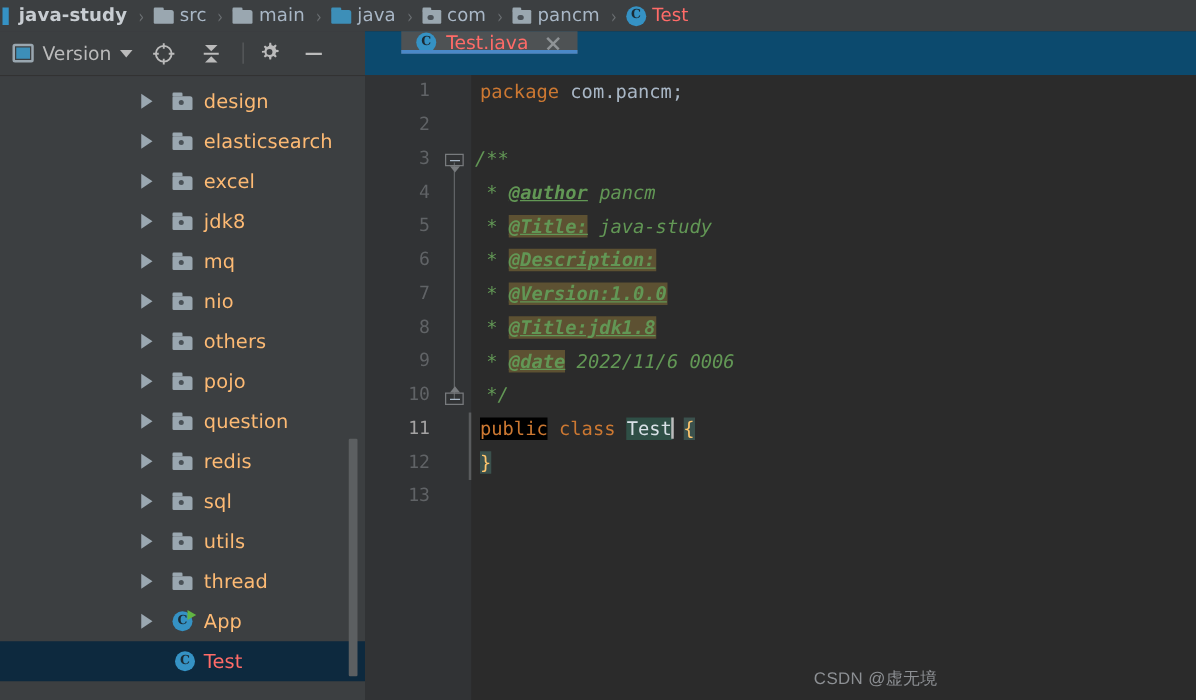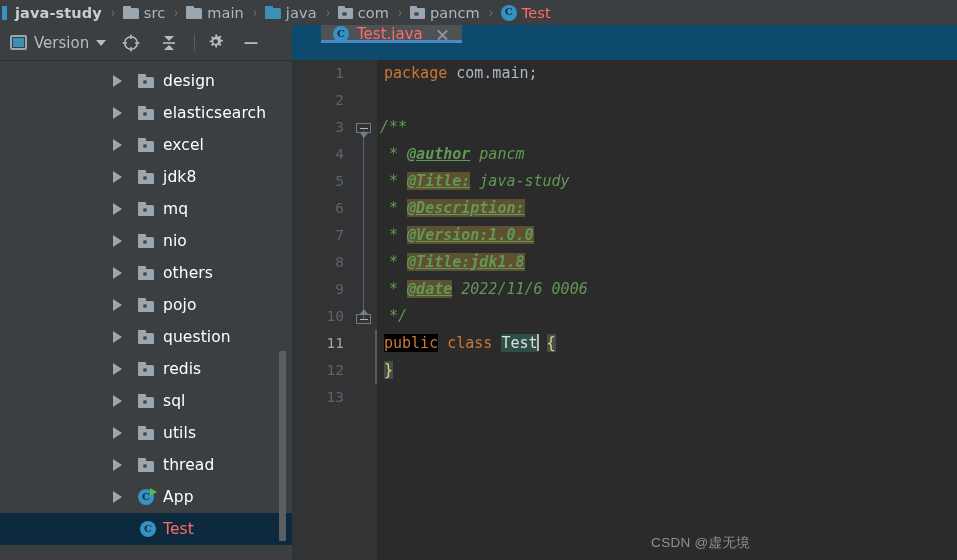--- a/index.html
+++ b/index.html
@@ -121,21 +121,21 @@
   .row {
     position: relative; height: 32px; display: flex; align-items: center;
     padding-left: 110px; white-space: nowrap;
   }
   .row .arrow {
     position: absolute; left: 113px; width: 0; height: 0;
     border-top: 6px solid transparent; border-bottom: 6px solid transparent;
     border-left: 9px solid #9aa7b0;
   }
   .row .ico { position: absolute; left: 138px; }
-  .row .lbl { color: #ffffff; font-size: 15.5px; margin-left: 53px; letter-spacing: .1px; }
+  .row .lbl { color: #fdba74; font-size: 15.5px; margin-left: 53px; letter-spacing: .1px; }
   .row.sel { background: #0d293e; }
   .row.sel .lbl { color: #ff6b68; }
   .row.leaf .ico { left: 140px; }
 
   .sb-vscroll {
     position: absolute; right: 6px; top: 290px; width: 7px; height: 190px;
     background: #5c5f61; border-radius: 1px;
   }
 
   
@@ -466,21 +466,21 @@
         <span class="box"></span>
         <span class="tip"></span>
       </div>
 
       <div class="change-bar" style="top:270px;height:54px;"></div>
 
       <div class="lines">
 
         <div class="ln" style="top:0;position:absolute;left:0;right:0;">
           <span class="num">1</span>
-          <span class="txt"><span class="kw">package</span><span class="pn"> com.main;</span></span>
+          <span class="txt"><span class="kw">package</span><span class="pn"> com.pancm;</span></span>
         </div>
 
         <div class="ln" style="top:27px;position:absolute;left:0;right:0;">
           <span class="num">2</span>
         </div>
 
         <div class="ln" style="top:54px;position:absolute;left:0;right:0;">
           <span class="num">3</span>
           <span class="txt" style="left:88px;"><span class="cm">/**</span></span>
         </div>

